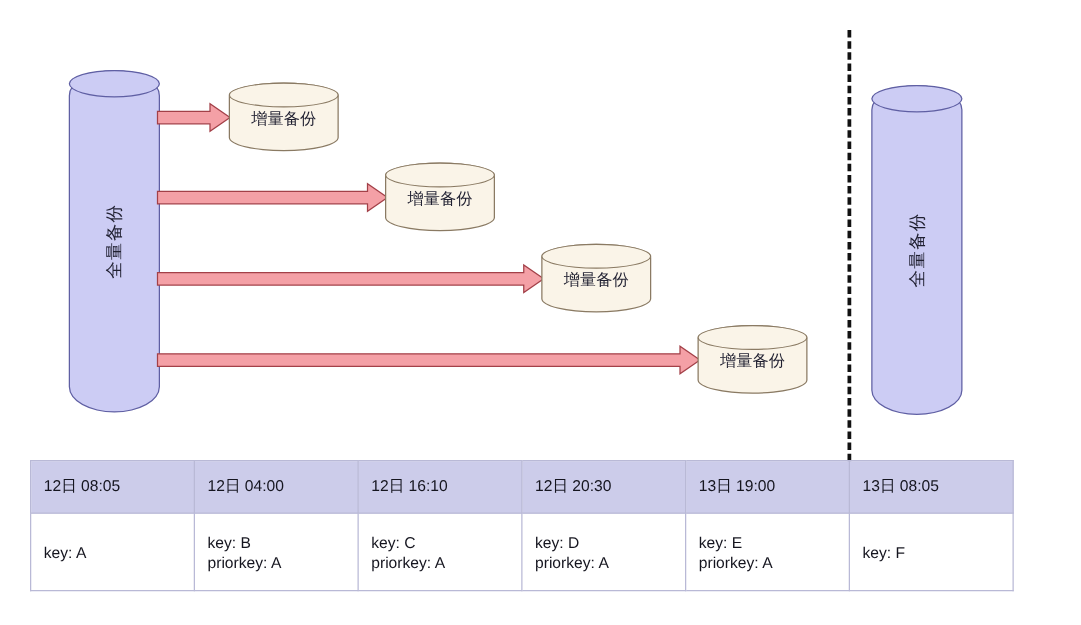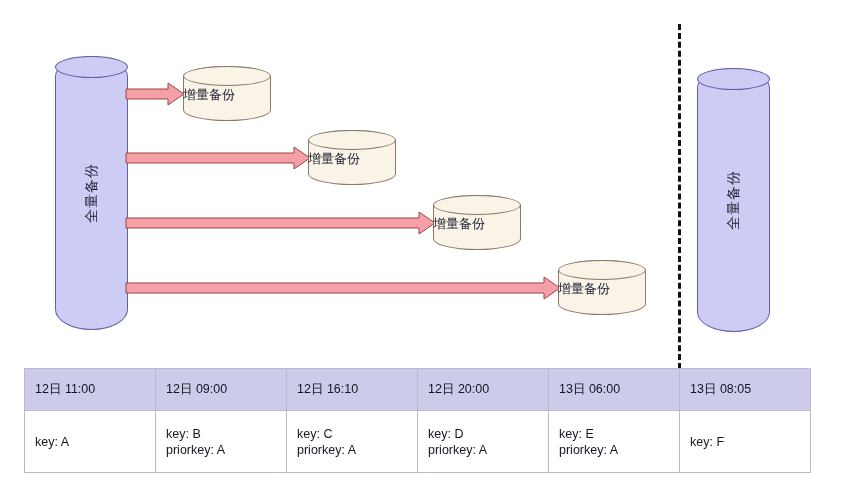--- a/index.html
+++ b/index.html
@@ -43,20 +43,21 @@
   .smallcyl .cap{
     position:absolute;left:0;right:0;top:0;height:20px;
     background:#faf4e8;
     border:1px solid #8a7a63;
     border-radius:50%;
     box-sizing:border-box;
   }
   .smallcyl .hlabel{
     position:absolute;left:0;right:0;top:52%;
     transform:translateY(-50%);
+    text-align:center;
     font-size:13px;color:#1f1f30;
     white-space:nowrap;
   }
 
   
   .arrow{position:absolute;}
   .arrow svg{display:block;overflow:visible;}
 
   
   .divider{
@@ -149,25 +150,25 @@
 
   <div class="bigcyl" style="left:697px;top:68px;width:73px;height:264px;">
     <div class="body"></div>
     <div class="cap"></div>
     <div class="vlabel">全量备份</div>
   </div>
 
   <table class="tbl" style="left:24px;top:368px;width:786px;">
     <tbody>
         <tr class="head">
-      <td>12日 11:00</td>
-      <td>12日 09:00</td>
+      <td>12日 08:05</td>
+      <td>12日 04:00</td>
       <td>12日 16:10</td>
-      <td>12日 20:00</td>
-      <td>13日 06:00</td>
+      <td>12日 20:30</td>
+      <td>13日 19:00</td>
       <td>13日 08:05</td>
     </tr>
     <tr class="body">
       <td>
         <span class="ln">key: A</span>
         <span class="ln"></span>
       </td>
       <td>
         <span class="ln">key: B</span>
         <span class="ln">priorkey: A</span>

